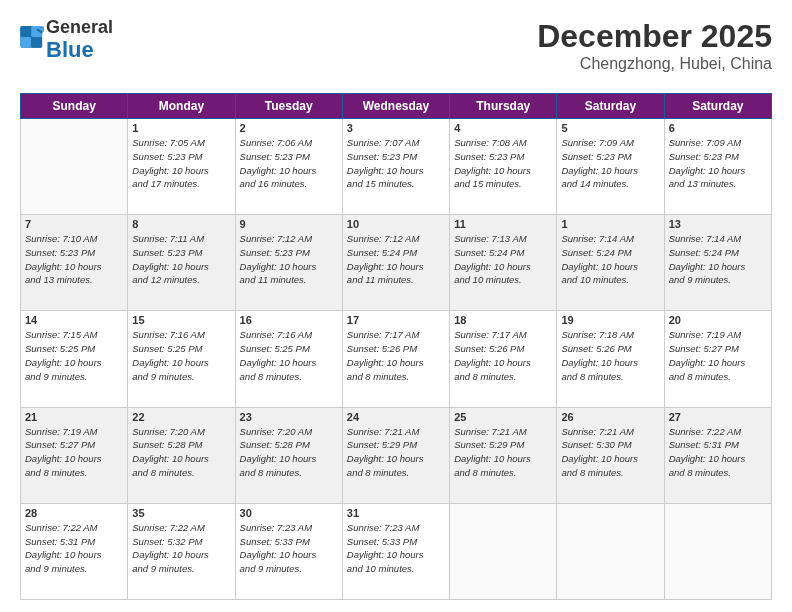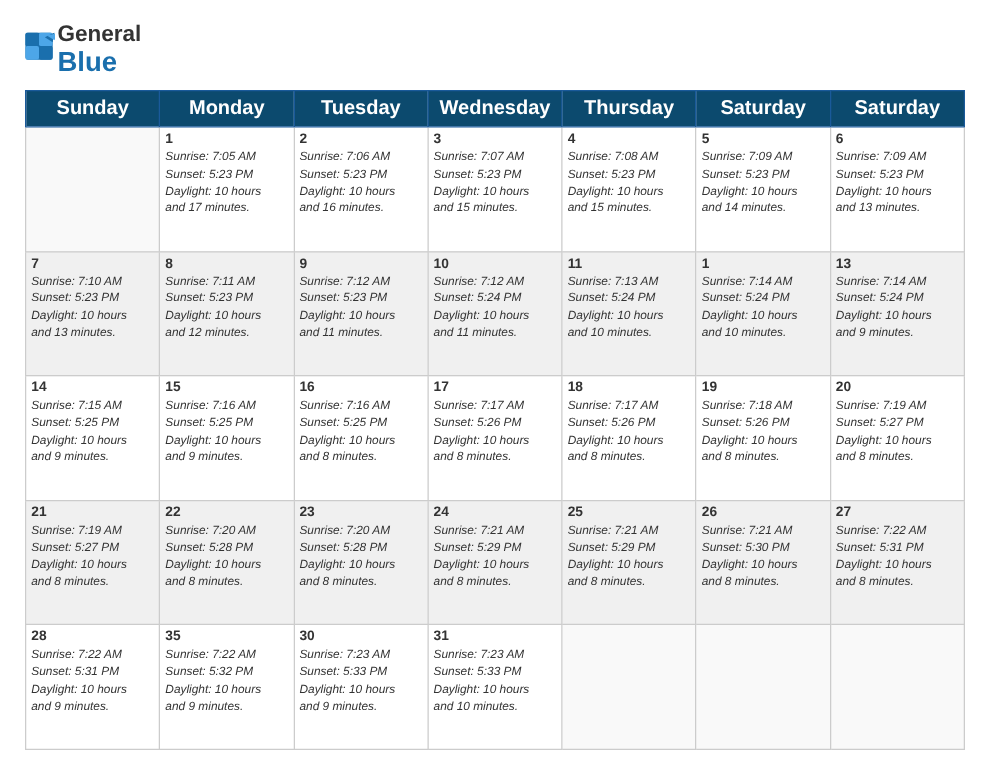--- a/index.html
+++ b/index.html
@@ -14,21 +14,21 @@
       width: 792px;
       height: 612px;
       padding: 18px 20px 12px 20px;
       display: flex;
       flex-direction: column;
     }
     .header {
       display: flex;
       justify-content: space-between;
       align-items: flex-start;
-      margin-bottom: 10px;
+      margin-bottom: 20px;
     }
     .logo {
       display: flex;
       align-items: center;
     }
     .logo-text {
       display: flex;
       flex-direction: column;
       line-height: 1.1;
     }
@@ -60,25 +60,25 @@
       color: #555;
     }
     .calendar {
       flex: 1;
       border: 1px solid #ccc;
       border-collapse: collapse;
       width: 100%;
       table-layout: fixed;
     }
     .calendar th {
-      background-color: #0c4a6e;
+      background-color: #701a75;
       color: #fff;
       text-align: center;
       padding: 5px 2px;
-      font-size: 16px;
+      font-size: 12px;
       font-weight: bold;
       border: 1px solid #1a5a9a;
     }
     .calendar td {
       border: 1px solid #ccc;
       vertical-align: top;
       padding: 3px 4px;
       font-size: 9.5px;
       color: #333;
       height: 88px;
@@ -115,20 +115,24 @@
         <rect x="0" y="14" width="14" height="14" rx="2" fill="#4da6e8"></rect>
         <rect x="14" y="14" width="14" height="14" rx="2" fill="#1a6fad"></rect>
 
         <polygon points="20,5 30,0 28,10" fill="#1a6fad"></polygon>
         <polygon points="22,3 32,1 30,8" fill="#4da6e8"></polygon>
       </svg>
       <div class="logo-text">
         <span class="logo-general">General</span>
         <span class="logo-blue">Blue</span>
       </div>
+    </div>
+    <div class="title-block">
+      <div class="month-title">December 2025</div>
+      <div class="location">Chengzhong, Hubei, China</div>
     </div>
   </div>
 
   <table class="calendar">
     <thead>
       <tr>
       <th>Sunday</th>
           <th>Monday</th>
           <th>Tuesday</th>
           <th>Wednesday</th>

